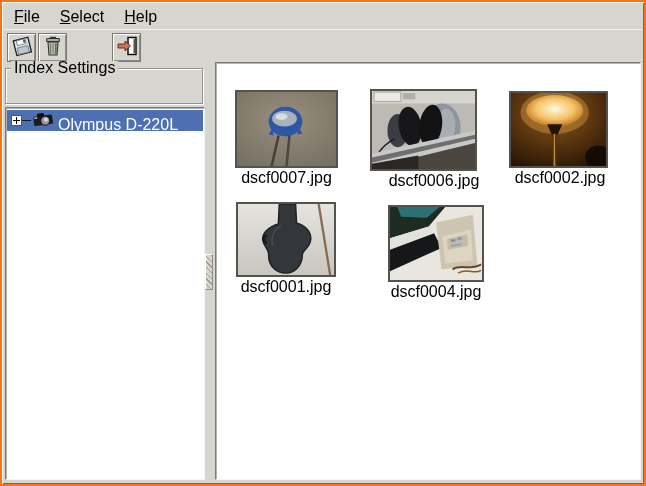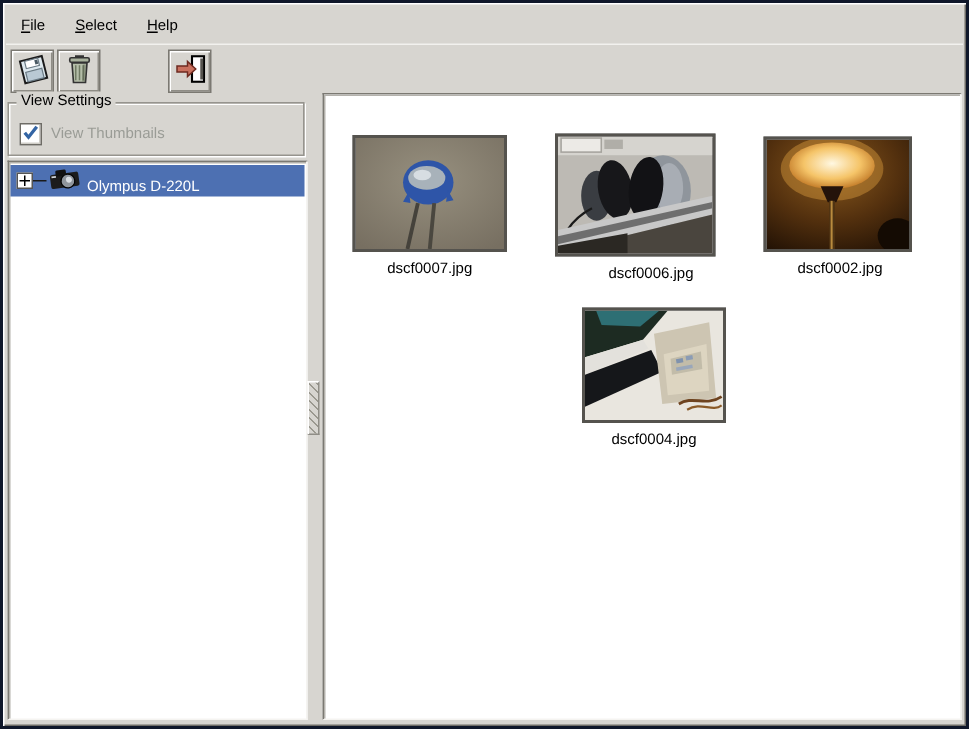--- a/index.html
+++ b/index.html
@@ -1,21 +1,21 @@
 <!DOCTYPE html>
 <html><head>
 <meta charset="utf-8">
 <style>
   html,body{margin:0;padding:0;background:#555;}
   .window{
     position:relative;width:646px;height:486px;box-sizing:border-box;
     background:var(--window-bg,#d7d5d0);
-    border:2px solid #0f172a;
+    border:2px solid #f97316;
     box-shadow:inset 1px 1px 0 #ffffff, inset -1px -1px 0 #6e6c66;
-    font-family:"Liberation Sans", sans-serif;font-size:10px;color:#000;
+    font-family:"Liberation Sans", sans-serif;font-size:16px;color:#000;
     overflow:hidden;
   }
   
   .menubar{position:absolute;left:2px;top:2px;right:2px;height:26px;
     display:flex;align-items:center;box-shadow:inset 0 -1px 0 #f2f1ee;}
   .menu-item{padding:3px 8px;margin:0 4px 0 0;cursor:default;}
   .menu-item:first-child{margin-left:2px;}
   .menu-item u{text-decoration:underline;}
   
   .tool-btn{position:absolute;width:29px;height:29px;box-sizing:border-box;
@@ -54,21 +54,21 @@
     border:1px solid #fff;border-right-color:#8f8d86;border-bottom-color:#8f8d86;
     background:repeating-linear-gradient(45deg,#d7d5d0 0 3px,#9a988f 3px 4px);}
   
   .thumb-panel{position:absolute;left:213px;top:60px;width:426px;height:418px;box-sizing:border-box;
     background:#fff;border:1px solid;border-color:#7b7972 #f5f4f1 #f5f4f1 #7b7972;
     box-shadow:inset 1px 1px 0 #b4b2ac;}
   .thumb-cell{position:absolute;text-align:center;}
   .thumb-frame{box-sizing:border-box;border:2px solid #55534e;box-shadow:inset 1px 1px 0 #cfcdc8;
     background:#888;overflow:hidden;}
   .thumb-frame svg{display:block;width:100%;height:100%;}
-  .thumb-label{margin-top:6px;color:#000;}
+  .thumb-label{margin-top:1px;color:#000;}
   #cell-1{left:19px;top:27px;width:103px;} #cell-1 .thumb-frame{width:103px;height:78px;}
   #cell-2{left:154px;top:26px;width:128px;} #cell-2 .thumb-frame{width:107px;height:82px;}
   #cell-3{left:293px;top:28px;width:102px;} #cell-3 .thumb-frame{width:99px;height:77px;}
   #cell-4{left:20px;top:139px;width:100px;} #cell-4 .thumb-frame{width:100px;height:75px;}
   #cell-5{left:160px;top:142px;width:96px;padding-left:12px;} #cell-5 .thumb-frame{width:96px;height:77px;}
 </style>
 </head>
 <body>
 
 <div class="window" style="--window-bg: #d7d5d0; --selection-blue: #4d70b2; --disabled-text: #9a9c96;">
@@ -106,31 +106,21 @@
     <span>
       <svg width="24" height="24" viewBox="0 0 24 24">
         <rect x="13" y="3.5" width="8" height="17" fill="#ffffff" stroke="#000" stroke-width="1.4"></rect>
         <rect x="18.5" y="5" width="2" height="14" fill="#55534e"></rect>
         <polygon points="3,10 10,10 10,7 15.5,12 10,17 10,14 3,14" fill="#c9705e" stroke="#6e2a20" stroke-width="1"></polygon>
       </svg>
     </span>
   </button>
 
   <div class="frame"></div>
-  <span class="frame-title">View Settings</span>
-  <div class="check-row">
-    <span class="checkbox">
-      <span>
-        <svg width="13" height="13" viewBox="0 0 13 13">
-          <path d="M2.5 6.5 L5 9.5 L10.5 2.5" fill="none" stroke="#3465a4" stroke-width="2.2"></path>
-        </svg>
-      </span>
-    </span>
-    <span class="check-label">View Thumbnails</span>
-  </div>
+  <span class="frame-title">Index Settings</span>
 
   <div class="treeview">
     <div class="tree-row">
       <span class="expander"></span>
       <span class="tree-connector"></span>
       <span class="tree-cam">
         <svg width="22" height="16" viewBox="0 0 22 16">
           <g transform="rotate(-8 11 8)">
             <rect x="1.5" y="4.5" width="19" height="9.5" rx="1.5" fill="#1c1c1c"></rect>
             <rect x="5.5" y="2" width="7" height="4" rx="1" fill="#111"></rect>
@@ -213,20 +203,44 @@
           <ellipse cx="46" cy="18" rx="30" ry="16" fill="url(#g3b)"></ellipse>
           <polygon points="38,32 54,32 49,43 43,43" fill="#24130a"></polygon>
           <rect x="44" y="42" width="4" height="33" fill="#4f3413"></rect>
           <rect x="45" y="42" width="1.4" height="33" fill="#b98b3e"></rect>
           <ellipse cx="92" cy="66" rx="14" ry="12" fill="#140b03"></ellipse>
         </svg>
       </div>
       <div class="thumb-label">dscf0002.jpg</div>
     </div>
 
+    <div class="thumb-cell" id="cell-4">
+      <div class="thumb-frame">
+        <svg viewBox="0 0 100 75" preserveAspectRatio="none">
+          <defs>
+            <linearGradient id="g4" x1="0" y1="0" x2="0" y2="1">
+              <stop offset="0%" stop-color="#e6e4e0"></stop>
+                <stop offset="100%" stop-color="#c9c6c0"></stop>
+            </linearGradient>
+          </defs>
+          <rect width="100" height="75" fill="url(#g4)"></rect>
+          <path d="M84 0 L96 75" stroke="#8a6b4f" stroke-width="2.4" fill="none"></path>
+          <path d="M43 0 L60 0 L61 20
+                   C73 24 78 32 75 41
+                   C73 47 67 49 67 54
+                   C67 65 59 73 50 73
+                   C40 73 31 65 32 53
+                   C32 48 27 45 26 39
+                   C24 31 32 24 42 21 Z" fill="#33373c" stroke="#1e2023" stroke-width="1.5"></path>
+          <path d="M30 33 C26 34 26 40 30 41" fill="none" stroke="#15171a" stroke-width="2.4"></path>
+          <path d="M46 22 C38 26 34 34 36 44" fill="none" stroke="#484d54" stroke-width="1.6"></path>
+        </svg>
+      </div>
+      <div class="thumb-label">dscf0001.jpg</div>
+    </div>
 
     <div class="thumb-cell" id="cell-5">
       <div class="thumb-frame">
         <svg viewBox="0 0 100 75" preserveAspectRatio="none">
           <rect width="100" height="75" fill="#e9e6df"></rect>
           <polygon points="0,0 60,0 42,20 0,32" fill="#1d2b22"></polygon>
           <polygon points="8,0 54,0 40,11 12,10" fill="#2e6f74"></polygon>
           <polygon points="0,32 42,20 46,26 0,44" fill="#e3e1dc"></polygon>
           <polygon points="0,44 48,27 56,42 0,66" fill="#15171a"></polygon>
           <polygon points="50,16 90,8 95,60 56,64" fill="#cdc5b2"></polygon>

